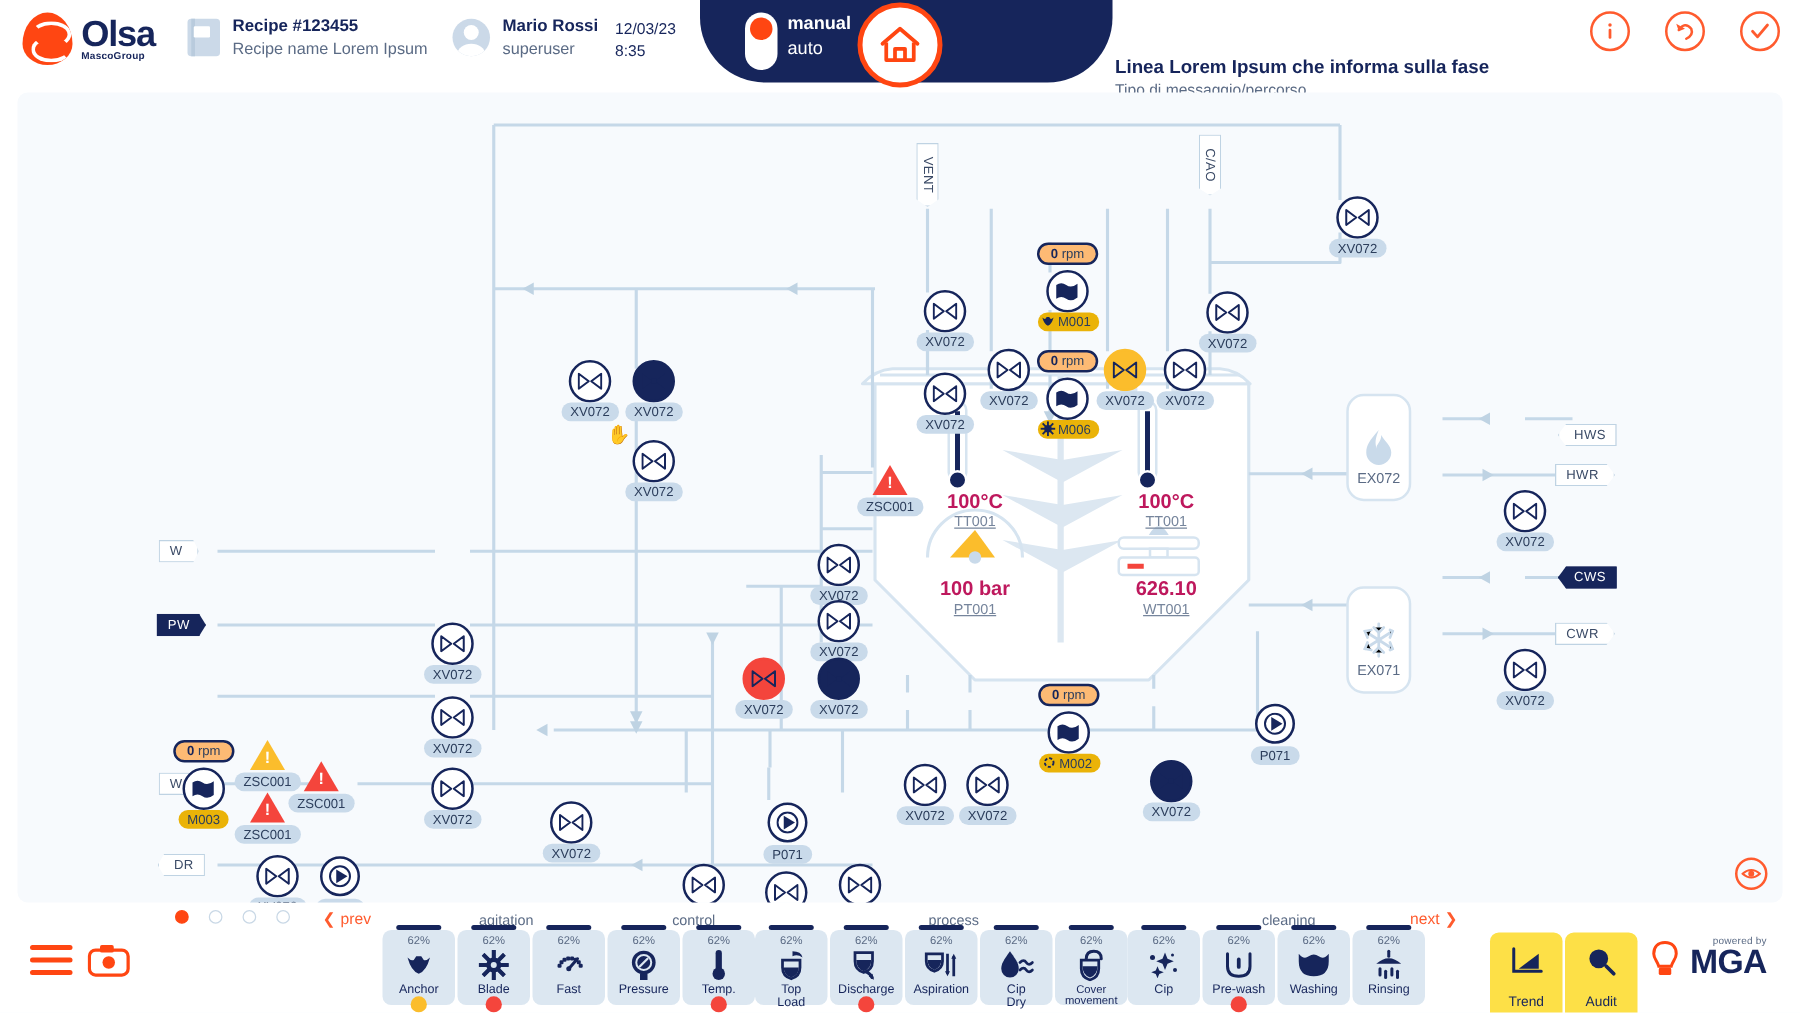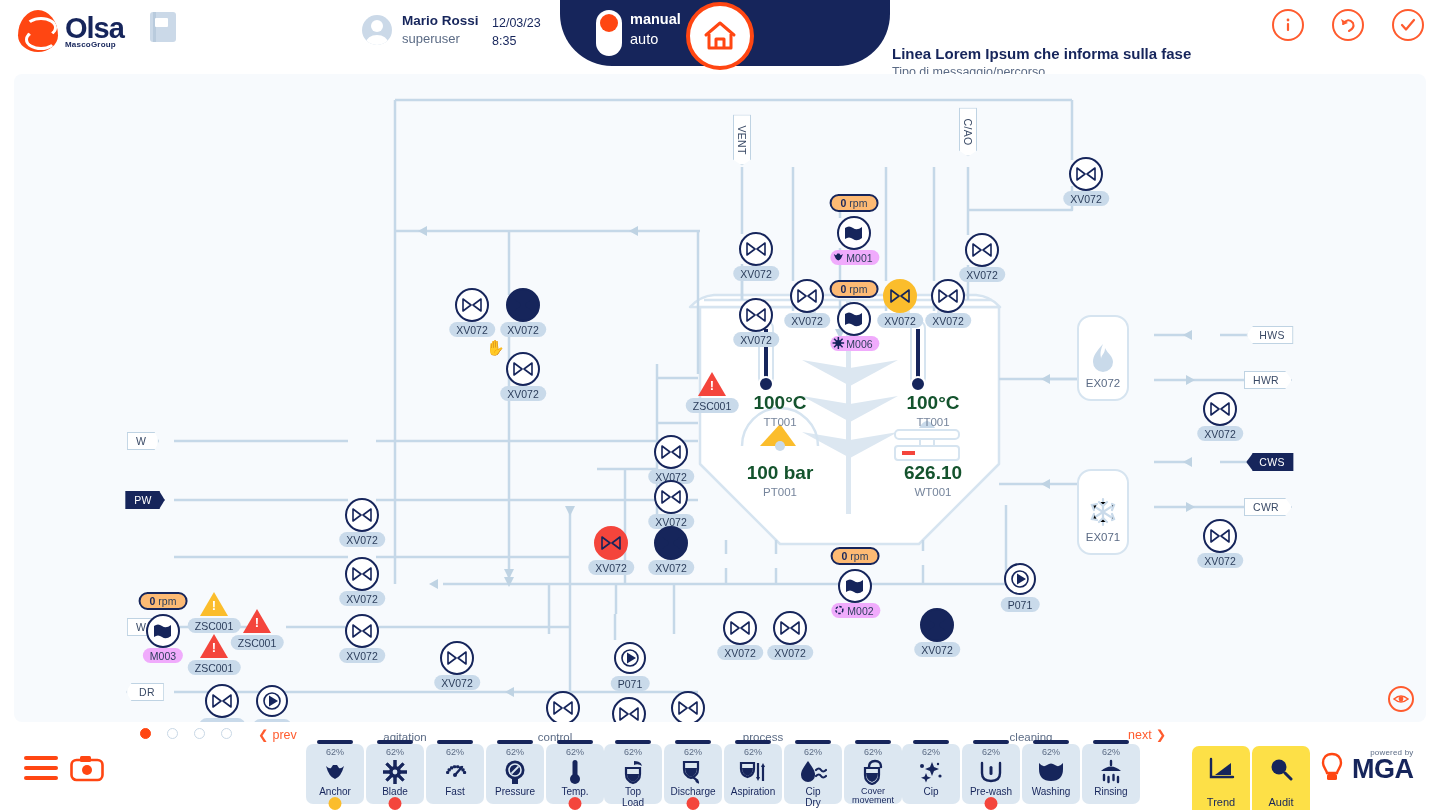--- a/index.html
+++ b/index.html
@@ -73,43 +73,43 @@
   .valve.warn   { background:#FBBD2C; border-color:#FBBD2C;}
   .valve svg { display:block; }
   .tag { position:absolute; left:50%; top:34px; transform:translateX(-50%);
      background:#C9DAEA; color:#2C3E5C; font-size:10.5px; border-radius:9px;
      padding:1.5px 7px; white-space:nowrap; }
   .motor { width:34px; height:34px; border-radius:50%; background:#fff; border:2.5px solid #16255B;
      display:flex; align-items:center; justify-content:center;}
   .rpm { position:absolute; left:50%; top:-22px; transform:translateX(-50%); background:#fdba74;
      border:2px solid #16255B; border-radius:11px; padding:1px 9px; font-size:10.5px; color:#2C3E5C; white-space:nowrap;}
   .rpm b { color:#16255B;}
-  .mtag { position:absolute; left:50%; top:34px; transform:translateX(-48%); background:#f0abfc;
+  .mtag { position:absolute; left:50%; top:34px; transform:translateX(-48%); background:#eab308;
      color:#2C3E5C; font-size:10.5px; border-radius:9px; padding:1.5px 7px 1.5px 16px; white-space:nowrap;}
   .mtag .gi { position:absolute; left:2px; top:1px; }
   .pump { width:32px; height:32px; border-radius:50%; background:#fff; border:2.5px solid #16255B;
      display:flex; align-items:center; justify-content:center;}
   .alarm-tri { width:0;height:0; border-left:14px solid transparent; border-right:14px solid transparent;
      border-bottom:24px solid #F4453C; position:relative;}
   .alarm-tri.yellow { border-bottom-color:#FBBD2C; }
   .alarm-tri::after { content:"!"; position:absolute; left:-3px; top:7px; width:6px; color:#fff;
      font-size:13px; font-weight:bold; text-align:center; line-height:1;}
   .atag { position:absolute; left:50%; top:26px; transform:translateX(-50%); background:#C9DAEA;
      color:#2C3E5C; font-size:10.5px; border-radius:9px; padding:1.5px 7px; white-space:nowrap;}
 
   .port { position:absolute; transform:translate(-50%,-50%); font-size:10.5px; color:#3A4A66;
      padding:2px 12px 2px 8px; border:1.5px solid #BFD3E3; background:#fff; letter-spacing:.3px;}
   .port.right { clip-path: polygon(0 0, 86% 0, 100% 50%, 86% 100%, 0 100%); }
   .port.left  { clip-path: polygon(14% 0, 100% 0, 100% 100%, 14% 100%, 0 50%); padding:2px 8px 2px 12px;}
   .port.dark { background:#16255B; color:#fff; border-color:#16255B;}
   .port.vert { writing-mode:vertical-rl; padding:10px 2px; clip-path:polygon(0 0,100% 0,100% 88%,50% 100%,0 88%); }
 
   .readout { position:absolute; transform:translateX(-50%); text-align:center; }
-  .ro-val { font-size:19px; font-weight:bold; color:#14532d; line-height:1.2; white-space:nowrap;}
-  .ro-tag { font-size:11.5px; color:#76859C; line-height:1.3;}
+  .ro-val { font-size:16px; font-weight:bold; color:#be185d; line-height:1.2; white-space:nowrap;}
+  .ro-tag { font-size:11.5px; color:#76859C; line-height:1.3;text-decoration:underline;}
 
   .exch { position:absolute; transform:translate(-50%,-50%); width:52px; height:86px;
      background:#fff; border:2px solid #D6E4F0; border-radius:14px;
      display:flex; align-items:center; justify-content:center;}
   .exch-lbl { position:absolute; left:50%; top:60px; transform:translateX(-50%);
      font-size:11.5px; color:#5B6B85; white-space:nowrap;}
   #eye-btn { position:absolute; right:12px; bottom:10px; width:26px; height:26px; border-radius:50%;
      border:2px solid #FF5B2E; display:flex;align-items:center;justify-content:center;}
 
   
@@ -158,20 +158,24 @@
     <div class="logo-wrap">
       <div class="logo-mark"></div>
       <div class="logo-text">
         <div class="logo-name">Olsa</div>
         <div class="logo-sub">MascoGroup</div>
       </div>
     </div>
 
     <div class="hdr-block" style="left:150px;">
       <div class="hdr-icon-book"></div>
+      <div>
+        <div class="hdr-l1">Recipe #123455</div>
+        <div class="hdr-l2">Recipe name Lorem Ipsum</div>
+      </div>
     </div>
 
     <div class="hdr-block" style="left:362px;">
       <div class="hdr-avatar"></div>
       <div>
         <div class="hdr-l1">Mario Rossi</div>
         <div class="hdr-l2">superuser</div>
       </div>
     </div>
 
@@ -361,21 +365,21 @@
         <rect x="888" y="377" width="13" height="4" fill="#F4453C"></rect>
       </g>
     </svg>
 
     <div class="port vert" style="left:728px; top:66px;">VENT</div>
     <div class="port vert" style="left:954px; top:58px;">C/AO</div>
     <div class="port right" style="left:129px; top:367px;">W</div>
     <div class="port right dark" style="left:131px; top:426px;">PW</div>
     <div class="port right" style="left:129px; top:553px;">W</div>
     <div class="port left" style="left:131px; top:618px;">DR</div>
-    <div class="port left" style="left:1256px; top:261px;">HWS</div>
+    <div class="port left" style="left:1256px; top:274px;">HWS</div>
     <div class="port right" style="left:1254px; top:306px;">HWR</div>
     <div class="port left dark" style="left:1256px; top:388px;">CWS</div>
     <div class="port right" style="left:1254px; top:433px;">CWR</div>
 
     <div class="exch" style="left:1089px; top:284px;">
       <svg width="26" height="30" viewBox="0 0 26 30">
         <path d="M13 1 C6 9 3 13 3 19 a10 10 0 0 0 20 0 C23 13 18 11 15 5 C15 11 11 12 11 16 C11 12 9 11 13 1 Z" fill="#C9DAEA"></path>
       </svg>
       <div class="exch-lbl">EX072</div>
     </div>

